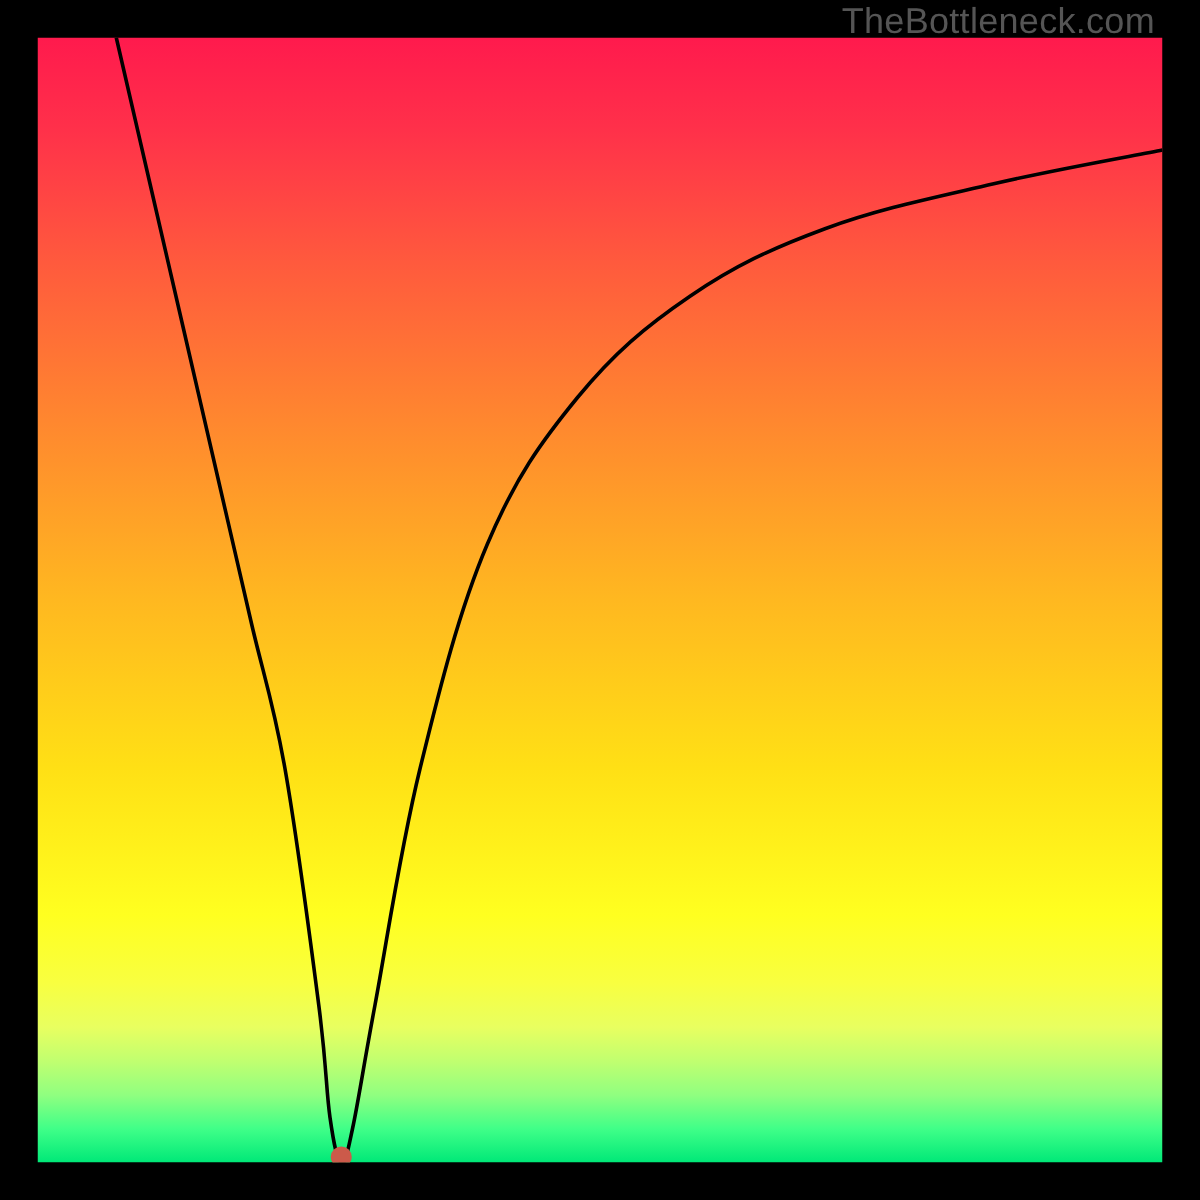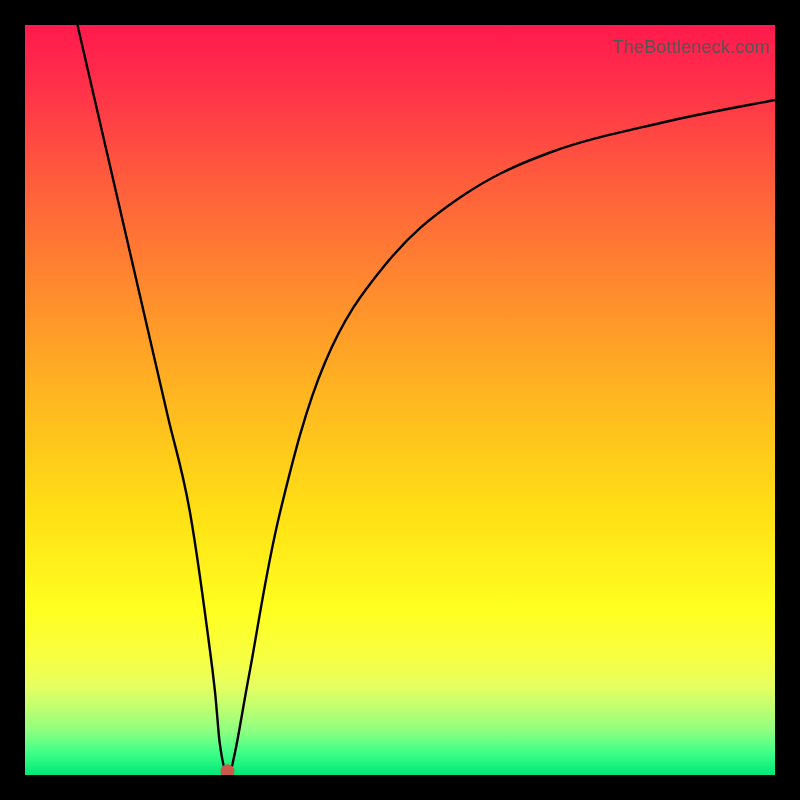--- a/index.html
+++ b/index.html
@@ -40,25 +40,24 @@
       #c0ff70 91%,
       #90ff80 94%,
       #40ff88 97%,
       #00e878 100%);
   }
   .watermark {
     position: absolute;
     top: 1px;
     right: 30px;
     color: #555;
-    font-size: 18px;
+    font-size: 24px;
     font-weight: 500;
     z-index: 10;
     letter-spacing: 0.2px;
-    margin-top: 36px;
   }
   svg.curve {
     position: absolute;
     top: 25px;
     left: 25px;
     width: 750px;
     height: 750px;
     z-index: 5;
   }
 </style>

